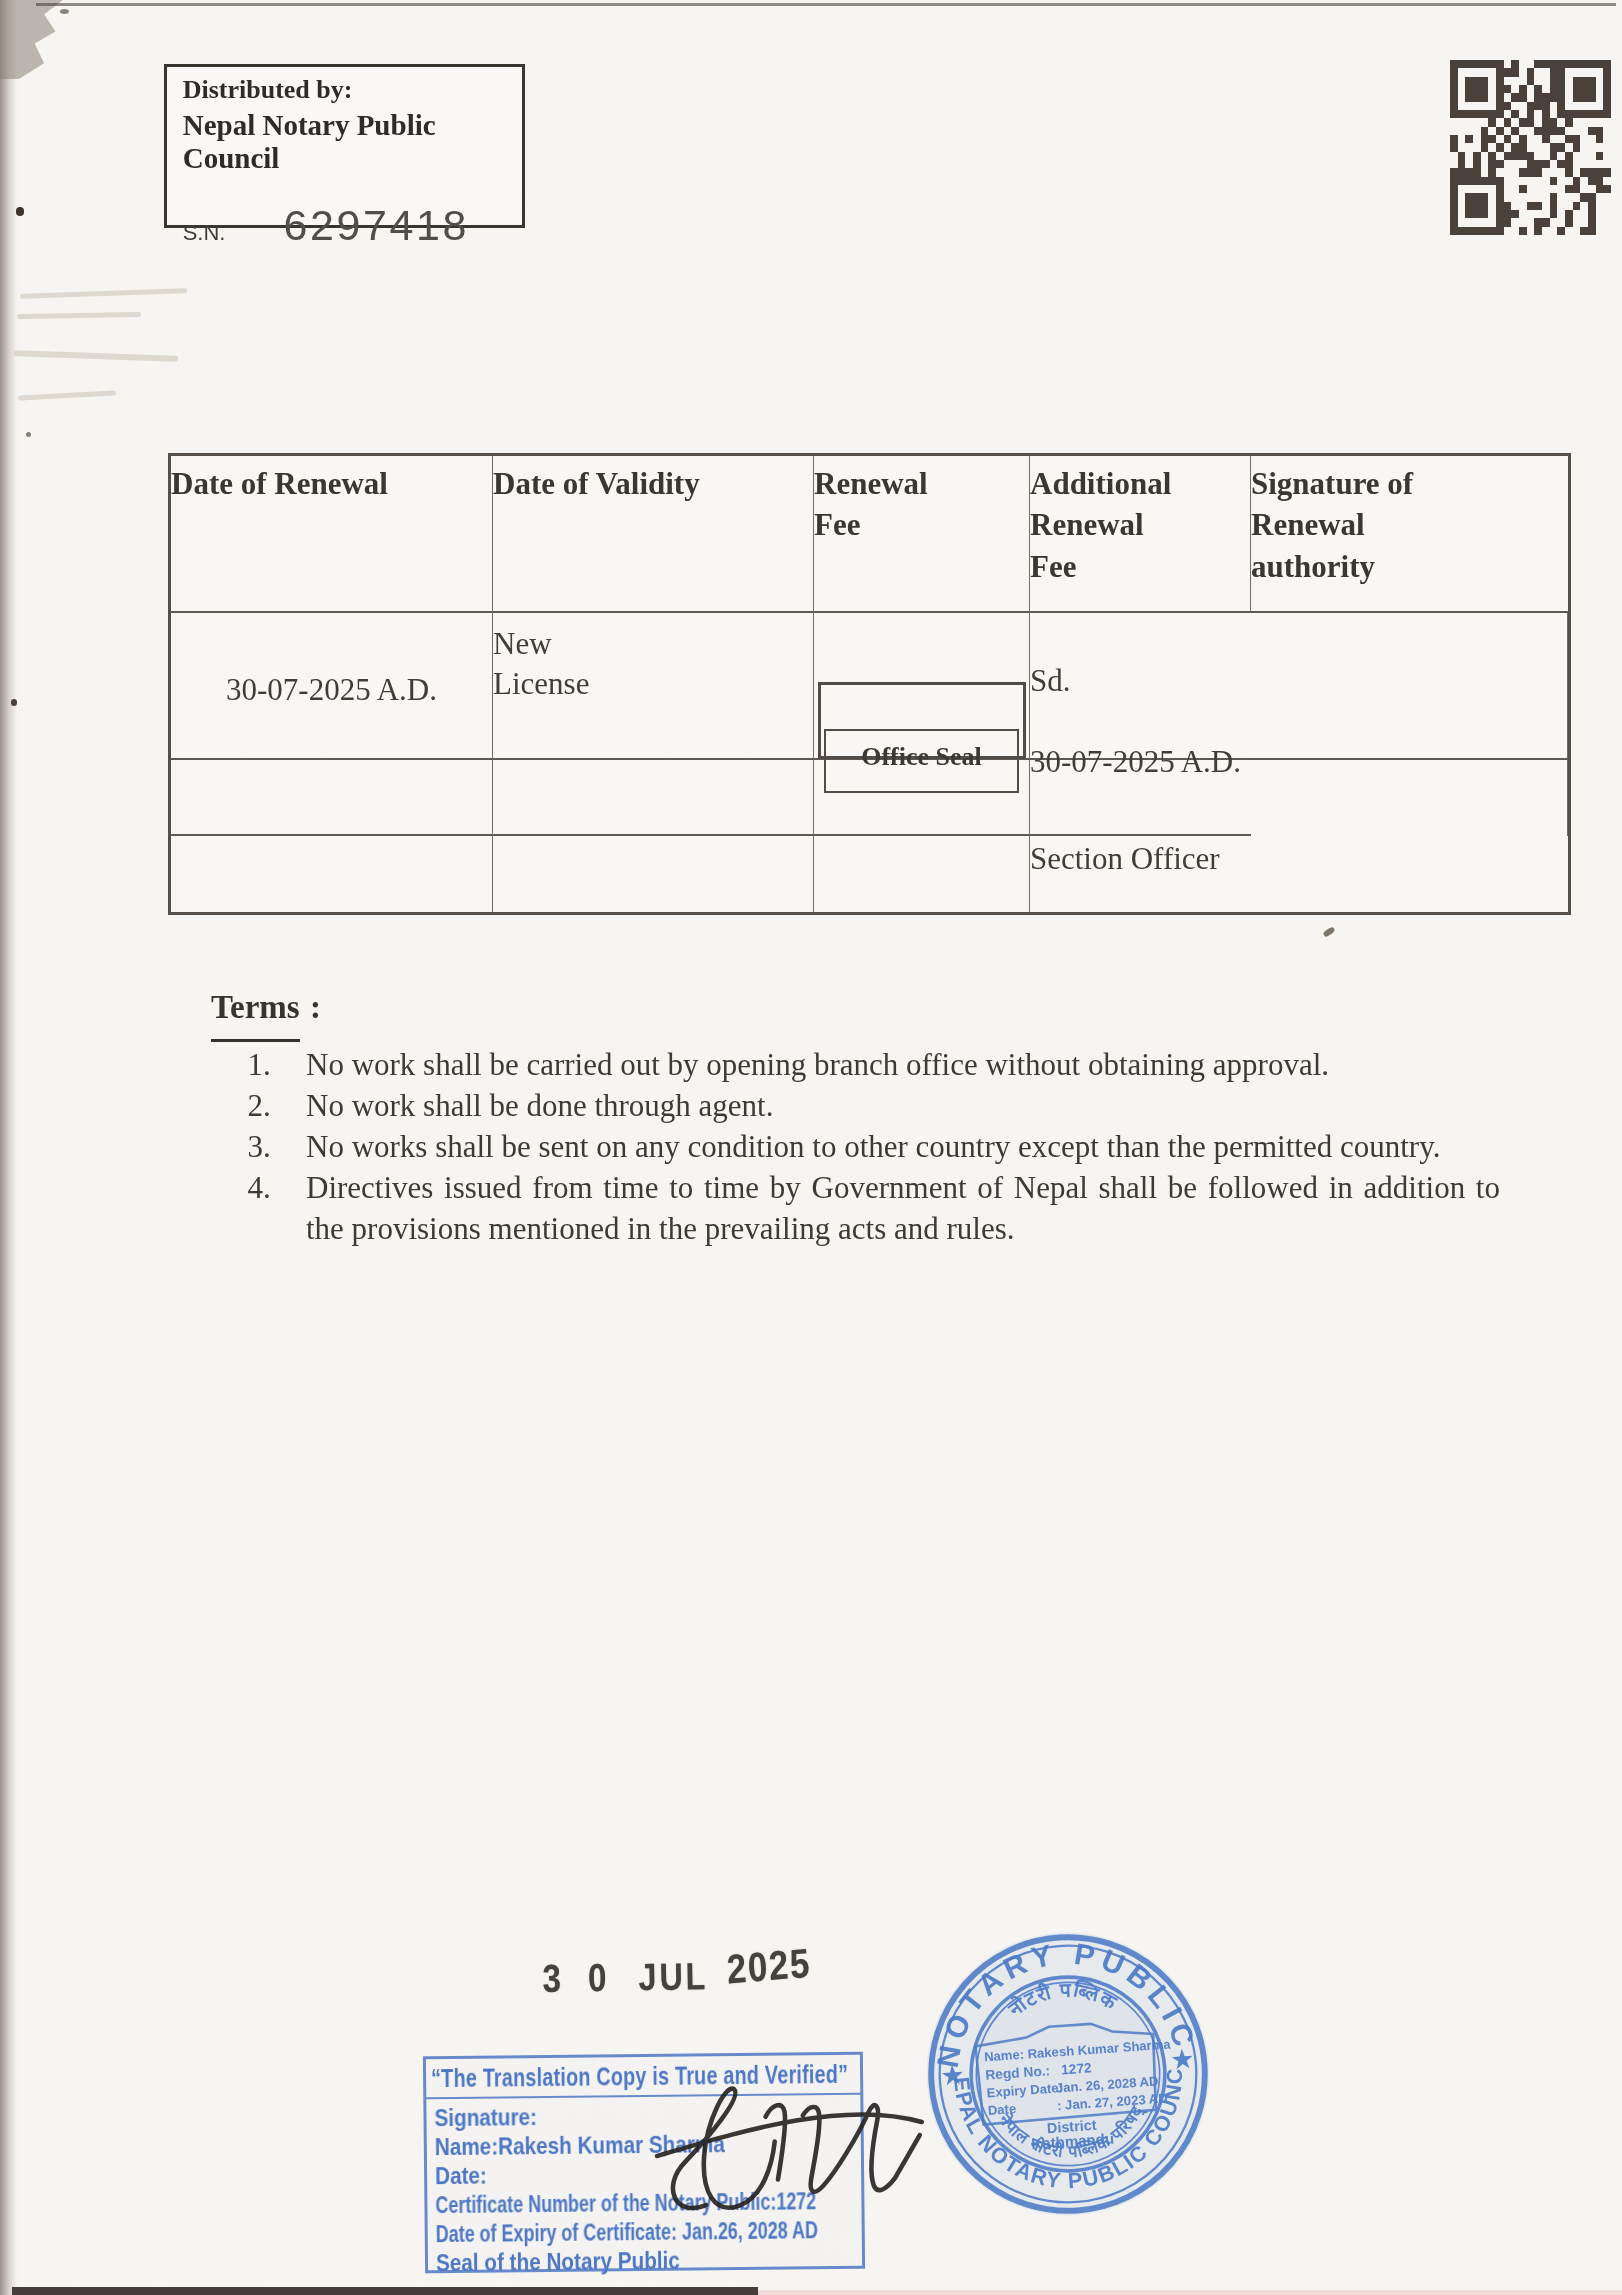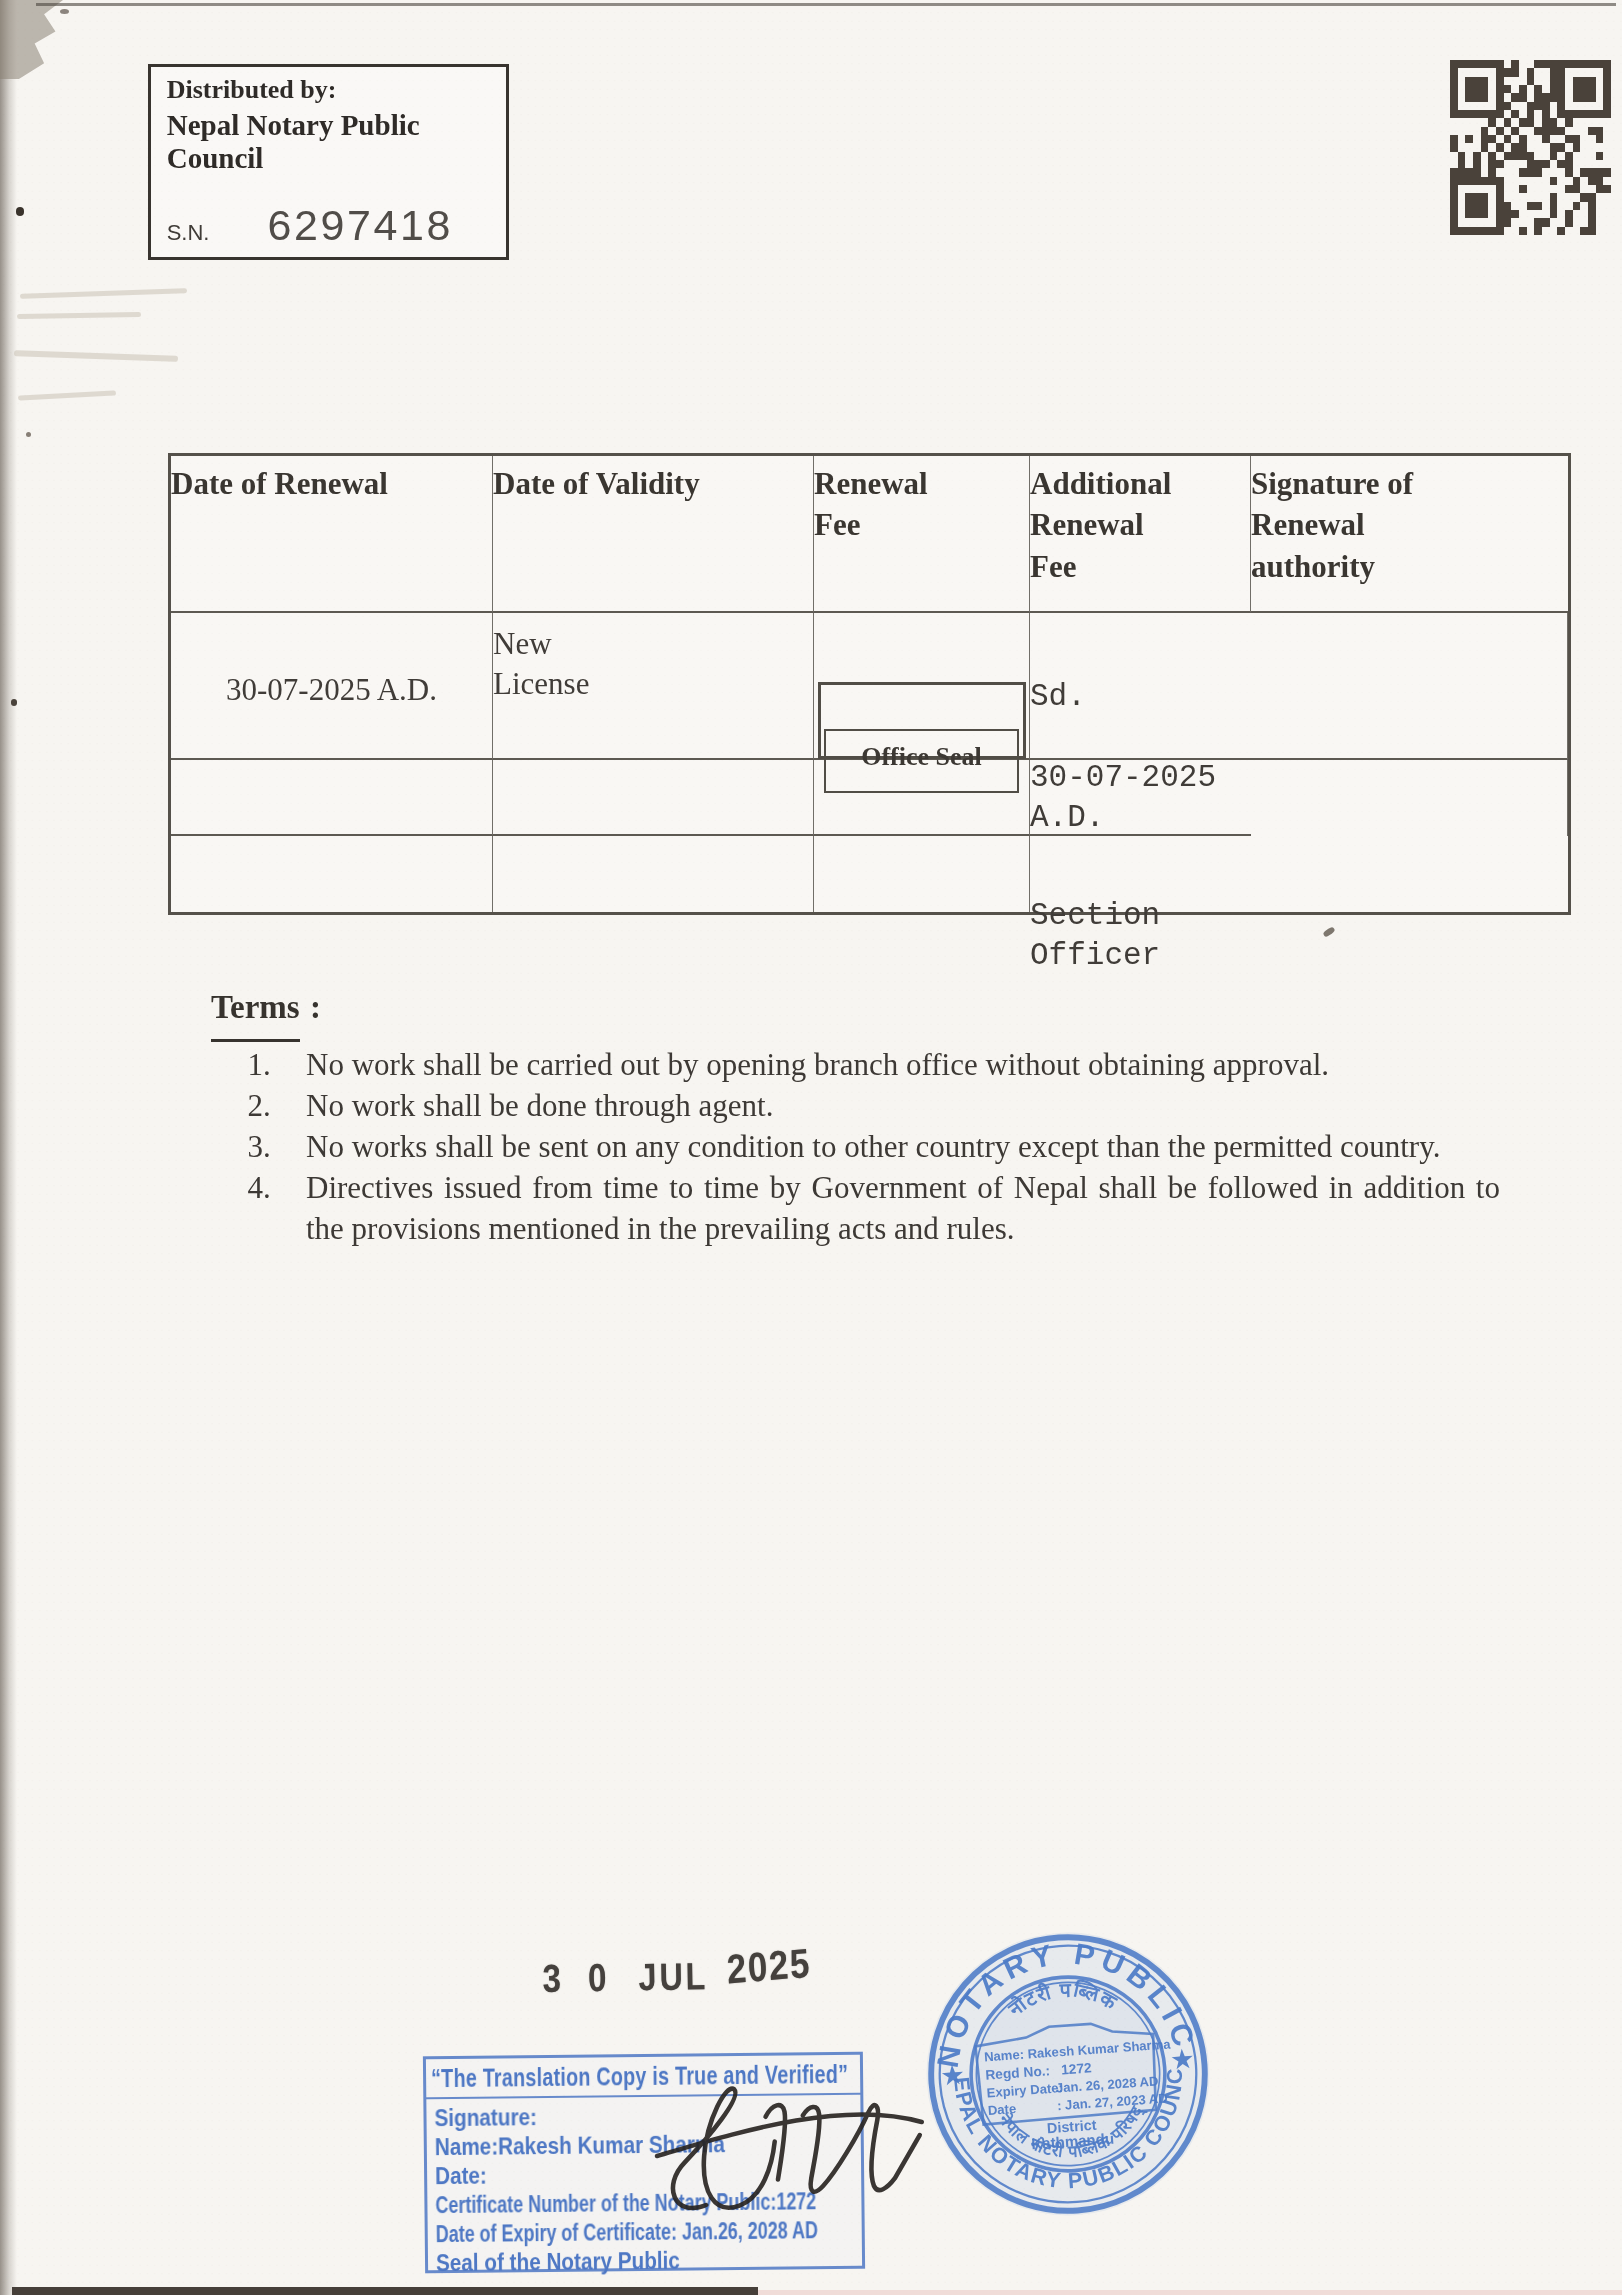--- a/index.html
+++ b/index.html
@@ -16,21 +16,21 @@
   .edge-left{position:absolute;left:0;top:0;width:17px;height:2295px;
     background:linear-gradient(to right, rgba(72,62,52,.55), rgba(72,62,52,.18) 55%, transparent);}
   .torn-corner{position:absolute;left:0;top:0;width:63px;height:79px;background:#8b8175;opacity:.55;
     clip-path:polygon(0 0,100% 0,70% 18%,88% 40%,55% 55%,70% 80%,30% 100%,0 100%);}
   .edge-top{position:absolute;left:36px;top:3.3px;width:1580px;height:2.6px;background:#4a443d;opacity:.6;}
   .edge-bottom-dark{position:absolute;left:11.8px;top:2287px;width:746px;height:8.5px;background:#463f39;}
   .edge-bottom-light{position:absolute;left:758px;top:2290px;width:865px;height:5.9px;background:#f0dcd8;}
   .scratch{position:absolute;background:#c6beb0;opacity:.5;border-radius:2.6px;}
   .speck{position:absolute;border-radius:50%;}
   
-  #dist-box{position:absolute;left:148px;top:64px;width:361px;height:196px;
+  #dist-box{position:absolute;left:164px;top:64px;width:361px;height:164px;
     border:3.9px solid #38342f;box-sizing:border-box;padding:7.9px 0 0 15.7px;background:rgba(255,255,255,.35);}
   #dist-box .l1{font-size:26px;font-weight:bold;color:#2f2b28;}
   #dist-box .l2{font-size:29px;font-weight:bold;color:#2f2b28;margin-top:3.9px;}
   #dist-box .sn-row{margin-top:26px;display:flex;align-items:baseline;}
   #dist-box .sn-label{font-family:"Liberation Sans",sans-serif;font-size:22px;color:#403c38;}
   #dist-box .sn-value{font-family:"Liberation Sans",sans-serif;font-size:43px;color:#514d49;
     letter-spacing:2.6px;margin-left:58px;}
   
   #qr{position:absolute;left:1450px;top:60px;width:161px;height:175px;}
   
@@ -39,21 +39,21 @@
     grid-template-columns:322px 321px 216px 221px auto;
     grid-template-rows:157px 147px 76px auto;background:rgba(255,255,255,.25);}
   .cell{box-sizing:border-box;border-right:1.3px solid #716e68;border-bottom:2.6px solid #5d5952;
     text-align:left;}
   .cell.last-col{border-right:none;}
   .cell.last-row{border-bottom:none;}
   .th{font-size:31px;font-weight:bold;line-height:1.34;padding-top:6.5px;white-space:pre-line;color:#3a3631;}
   .td{font-size:31px;line-height:1.3;white-space:pre-line;color:#403c38;}
   .td.pad-top{padding-top:10.5px;}
   .td.v-center{display:flex;align-items:center;justify-content:center;padding-top:9.2px;}
-  .sig-cell{padding-top:24px;font-family:Liberation Mono, monospace;}
+  .sig-cell{padding-top:8px;}
   .sig-cell .sig-title{margin-top:17px;}
   #office-seal-box{margin:29px auto 0 auto;width:208px;height:77px;box-sizing:border-box;
     border:3.3px solid #514d46;padding:3.3px;}
   #office-seal-inner{width:100%;height:100%;box-sizing:border-box;border:2.6px solid #514d46;
     display:flex;align-items:flex-start;justify-content:center;}
   #office-seal-inner span{font-size:26px;font-weight:bold;color:#3c3833;margin-top:9.2px;}
   
   #terms-heading{position:absolute;left:211px;top:989px;font-size:33px;font-weight:bold;color:#37332e;}
   #terms-heading .u{display:inline-block;border-bottom:3.3px solid #37332e;padding-bottom:13px;}
   #terms-heading .c{margin-left:10.5px;font-weight:bold;}

